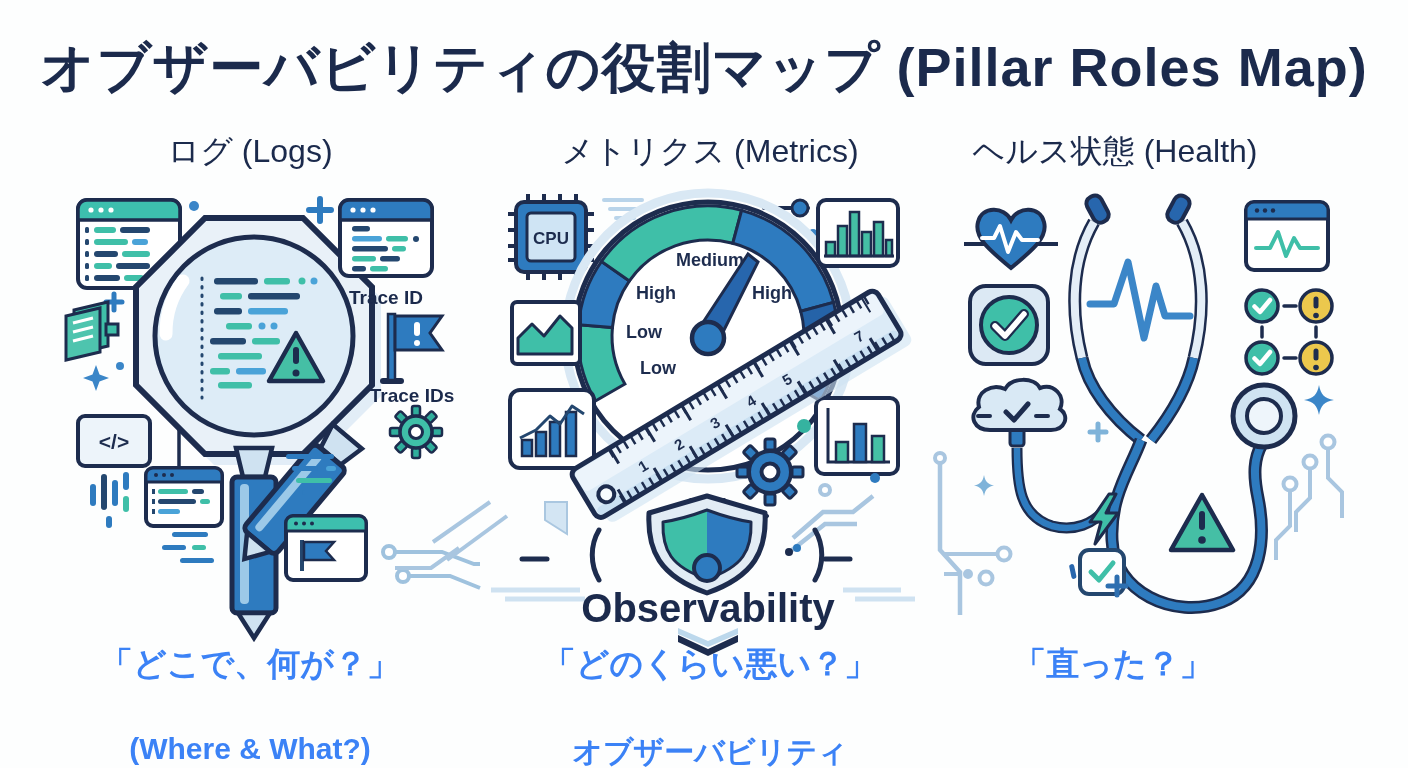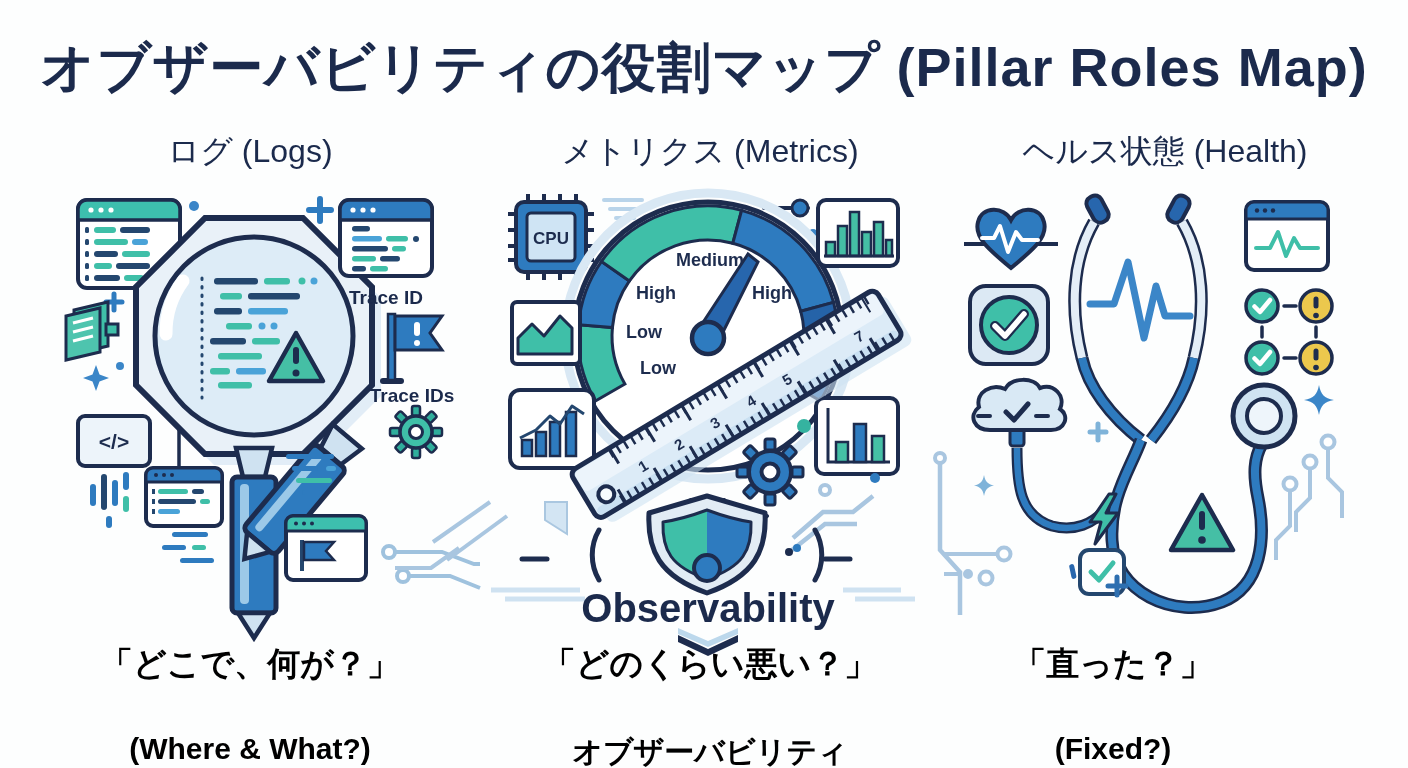--- a/index.html
+++ b/index.html
@@ -3,22 +3,22 @@
 <meta charset="utf-8">
 <style>
   html,body{margin:0;padding:0;background:#ffffff;}
   .canvas{position:relative;width:1408px;height:768px;background:#fdfefe;overflow:hidden;
           font-family:"Liberation Sans","DejaVu Sans",sans-serif;color:#1d2c4e;}
   .title{position:absolute;top:32px;left:0;width:1408px;text-align:center;
          font-size:54px;font-weight:700;color:#1b2a4c;letter-spacing:1px;}
   .hdr{position:absolute;top:130px;text-align:center;font-size:32px;font-weight:400;color:#1b2a4c;}
   .hdr1{left:40px;width:420px;}
   .hdr2{left:490px;width:440px;}
-  .hdr3{left:945px;width:440px;text-align:center;}
-  .cap{position:absolute;text-align:center;font-weight:700;color:#000000;}
+  .hdr3{left:895px;width:440px;text-align:center;}
+  .cap{position:absolute;text-align:center;font-weight:700;color:#3b82f6;}
   .capA{top:642px;font-size:33px;}
   .capB{top:690px;font-size:30px;margin-top:42px;}
   .c1{left:40px;width:420px;}
   .c2{left:490px;width:440px;}
   .c3{left:893px;width:440px;text-align:center;}
   svg{position:absolute;overflow:visible;}
   #art-logs{left:52px;top:186px;}
   #art-metrics{left:486px;top:186px;}
   #art-health{left:944px;top:186px;}
   #art-center{left:395px;top:450px;z-index:5;}
@@ -507,15 +507,14 @@
       <path d="M283,178 L313,191 L343,178 L343,184 L313,197 L283,184 Z" fill="#bcd8ec"></path>
       <path d="M283,185 L313,199 L343,185 L343,192 L313,206 L283,192 Z" fill="#1d2c4e"></path>
     </g>
   </svg>
 
   <div class="cap capA c1">「どこで、何が？」</div>
   <div class="cap capB c1">(Where &amp; What?)</div>
   <div class="cap capA c2">「どのくらい悪い？」</div>
   <div class="cap capB c2">オブザーバビリティ</div>
   <div class="cap capA c3">「直った？」</div>
-  <div class="cap capB c3">(Fixed?)</div>
 
 </div>
 
 </body></html>

